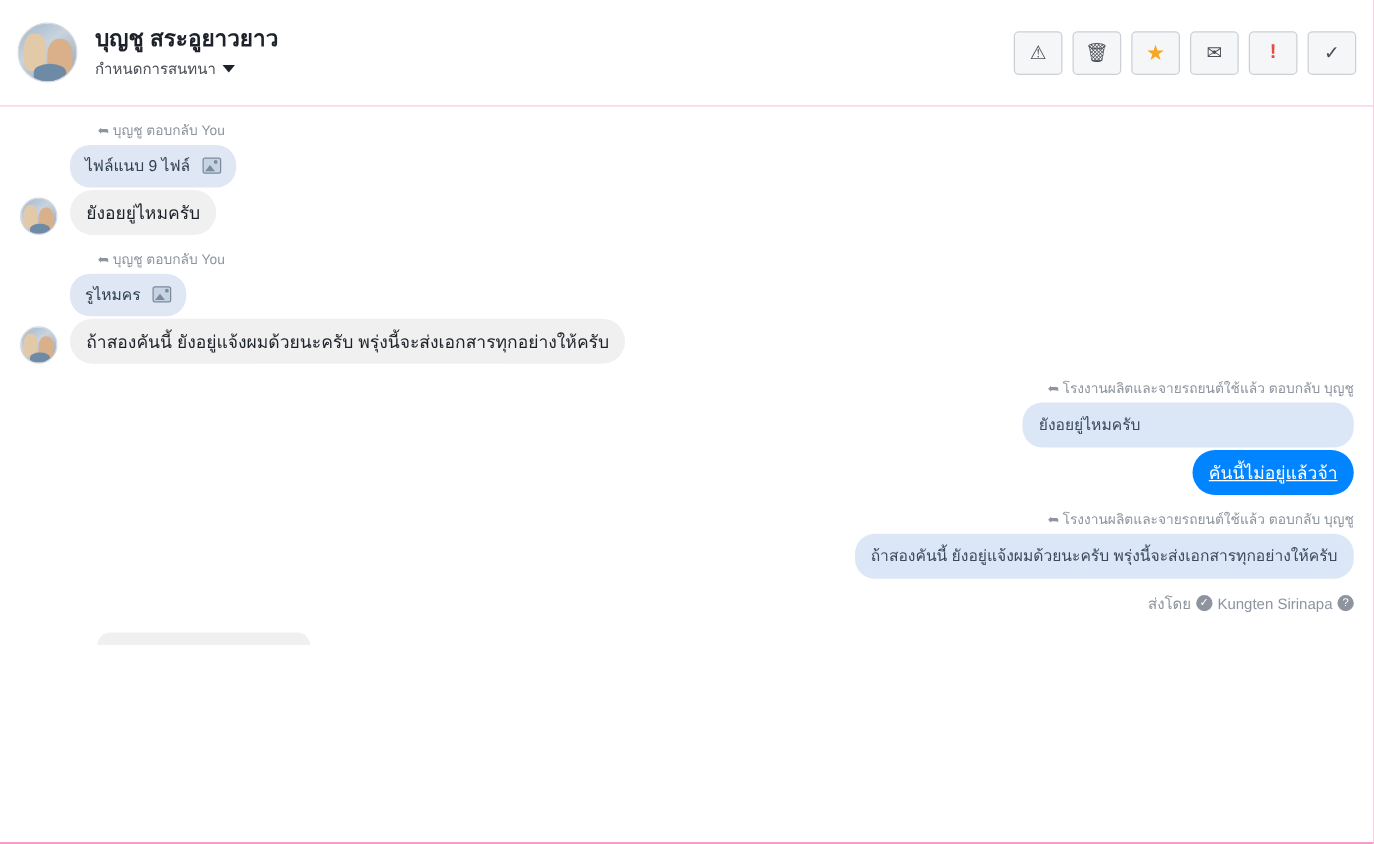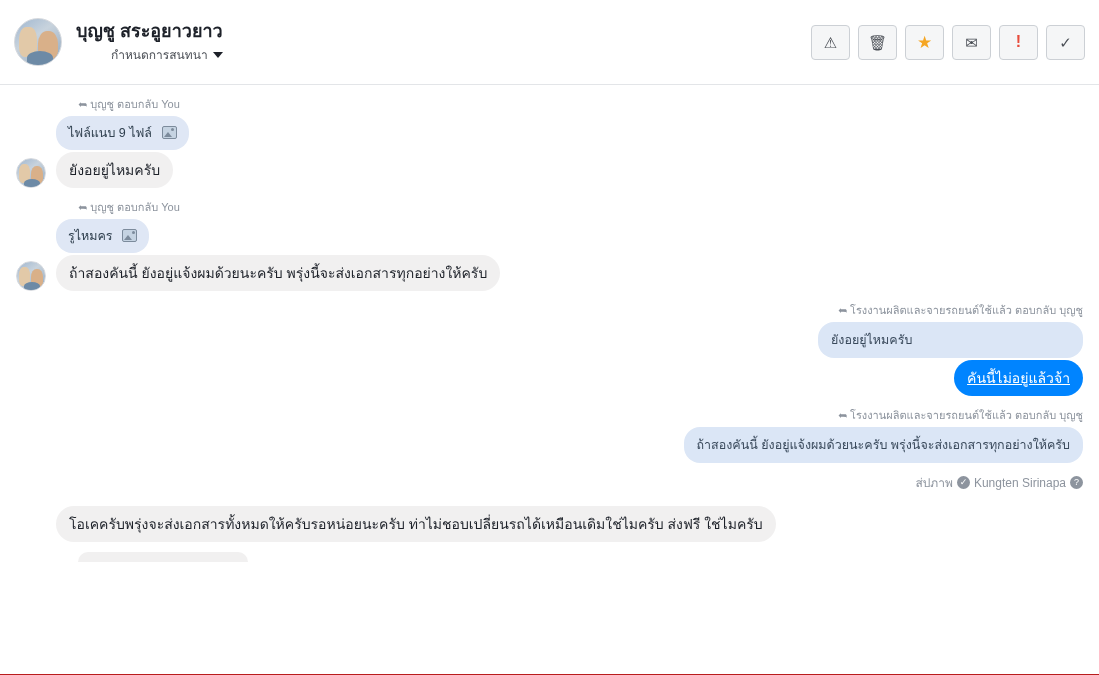--- a/index.html
+++ b/index.html
@@ -7,21 +7,21 @@
     margin: 0; padding: 0;
     width: 1099px; height: 675px;
     background: #ffffff;
     font-family: "Liberation Sans", sans-serif;
     overflow: hidden;
   }
   #app {
     position: relative;
     width: 1099px;
     height: 675px;
-    background: #b91c1c;
+    background: #ec4899;
   }
 
   
   .header {
     position: relative;
     height: 85px;
     border-bottom: 1px solid #e3e5e8;
     display: flex;
     align-items: center;
     padding: 0 14px 0 14px;
@@ -61,21 +61,20 @@
     line-height: 22px;
   }
   .conv-sub {
     margin-top: 3px;
     font-size: 12px;
     color: #4b4f56;
     display: flex;
     align-items: center;
     gap: 5px;
     cursor: pointer;
-    justify-content: flex-end;
   }
   .caret {
     width: 0; height: 0;
     border-left: 5px solid transparent;
     border-right: 5px solid transparent;
     border-top: 6px solid #1d2129;
   }
   .header-actions {
     margin-left: auto;
     display: flex;
@@ -368,32 +367,26 @@
         <div class="stack right-stack">
           <div class="bubble quote-out">
             <span>ถ้าสองคันนี้ ยังอยู่แจ้งผมด้วยนะครับ พรุ่งนี้จะส่งเอกสารทุกอย่างให้ครับ</span>
           </div>
         </div>
       </div>
     </div>
 
     <div class="group">
       <div class="sent-by">
-        <span>ส่ปภาพ</span>
+        <span>ส่งโดย</span>
         <span class="badge-check">✓</span>
         <span class="agent-name">Kungten Sirinapa</span>
         <span class="badge-q">?</span>
       </div>
     </div>
 
-    <div class="group">
-      <div class="row left">
-        <div class="msg-avatar" style="visibility:hidden;"></div>
-        <div class="bubble in wide">โอเคครับพรุ่งจะส่งเอกสารทั้งหมดให้ครับรอหน่อยนะครับ ท่าไม่ชอบเปลี่ยนรถได้เหมือนเดิมใช่ไมครับ ส่งฟรี ใช่ไมครับ</div>
-      </div>
-    </div>
 
     <div class="partial-row">
       <div class="partial-bubble"></div>
     </div>
 
   </div>
 </div>
 
 </body></html>

